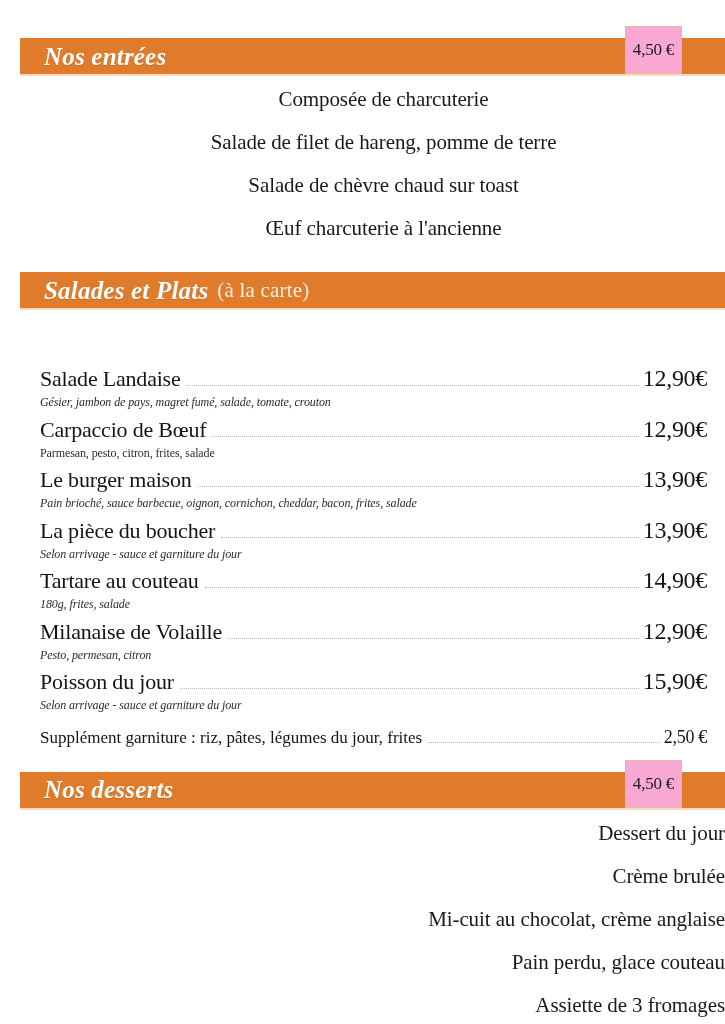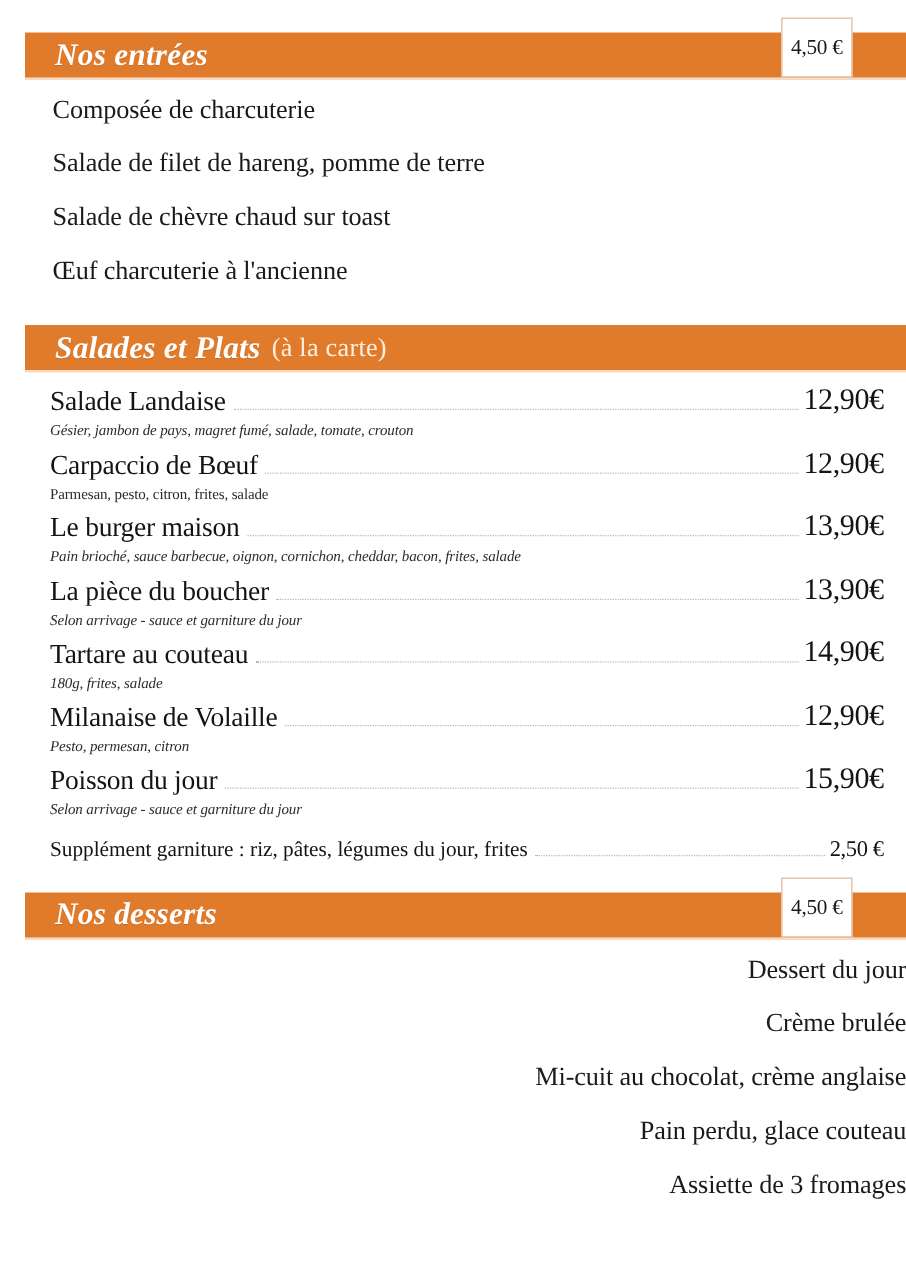--- a/index.html
+++ b/index.html
@@ -61,21 +61,21 @@
     letter-spacing: 0.2px;
   }
 
   
   .price-badge {
     position: absolute;
     right: 43px;
     top: -12px;
     width: 57px;
     height: 48px;
-    background: #ffffff;
+    background: #f9a8d4;
     border: 1px solid #e2b79a;
     display: flex;
     align-items: center;
     justify-content: center;
     font-size: 17px;
     color: #1a1a1a;
     letter-spacing: -0.2px;
   }
 
   
@@ -86,20 +86,21 @@
     font-size: 21px;
     line-height: 1;
     padding: 11px 0;
     color: #1a1a1a;
     letter-spacing: -0.1px;
   }
 
   
   .dish-list {
     padding: 10px 18px 0 40px;
+    margin-top: 46px;
   }
   .dish {
     margin-bottom: 2px;
   }
   .dish-row {
     display: flex;
     align-items: flex-end;
     width: 100%;
   }
   .dish-name {
@@ -136,21 +137,21 @@
   .dish-desc.upright {
     font-style: normal;
   }
 
   
   .dish.supplement { margin-top: 14px; }
   .dish.supplement .dish-name { font-size: 17px; letter-spacing: 0; }
   .dish.supplement .dish-price { font-size: 18px; }
   .dish.supplement .leader { margin-bottom: 5px; }
 
-  .bar-block-1 { margin-top: 26px; }
+  .bar-block-1 { margin-top: 38px; text-align: center; }
   .bar-block-2 { margin-top: 22px; }
   .bar-block-3 { margin-top: 24px; text-align: right; }
 </style>
 </head>
 <body>
 
 <div class="menu-page">
 
   <div class="bar-block-1">
     <div class="section-bar">

